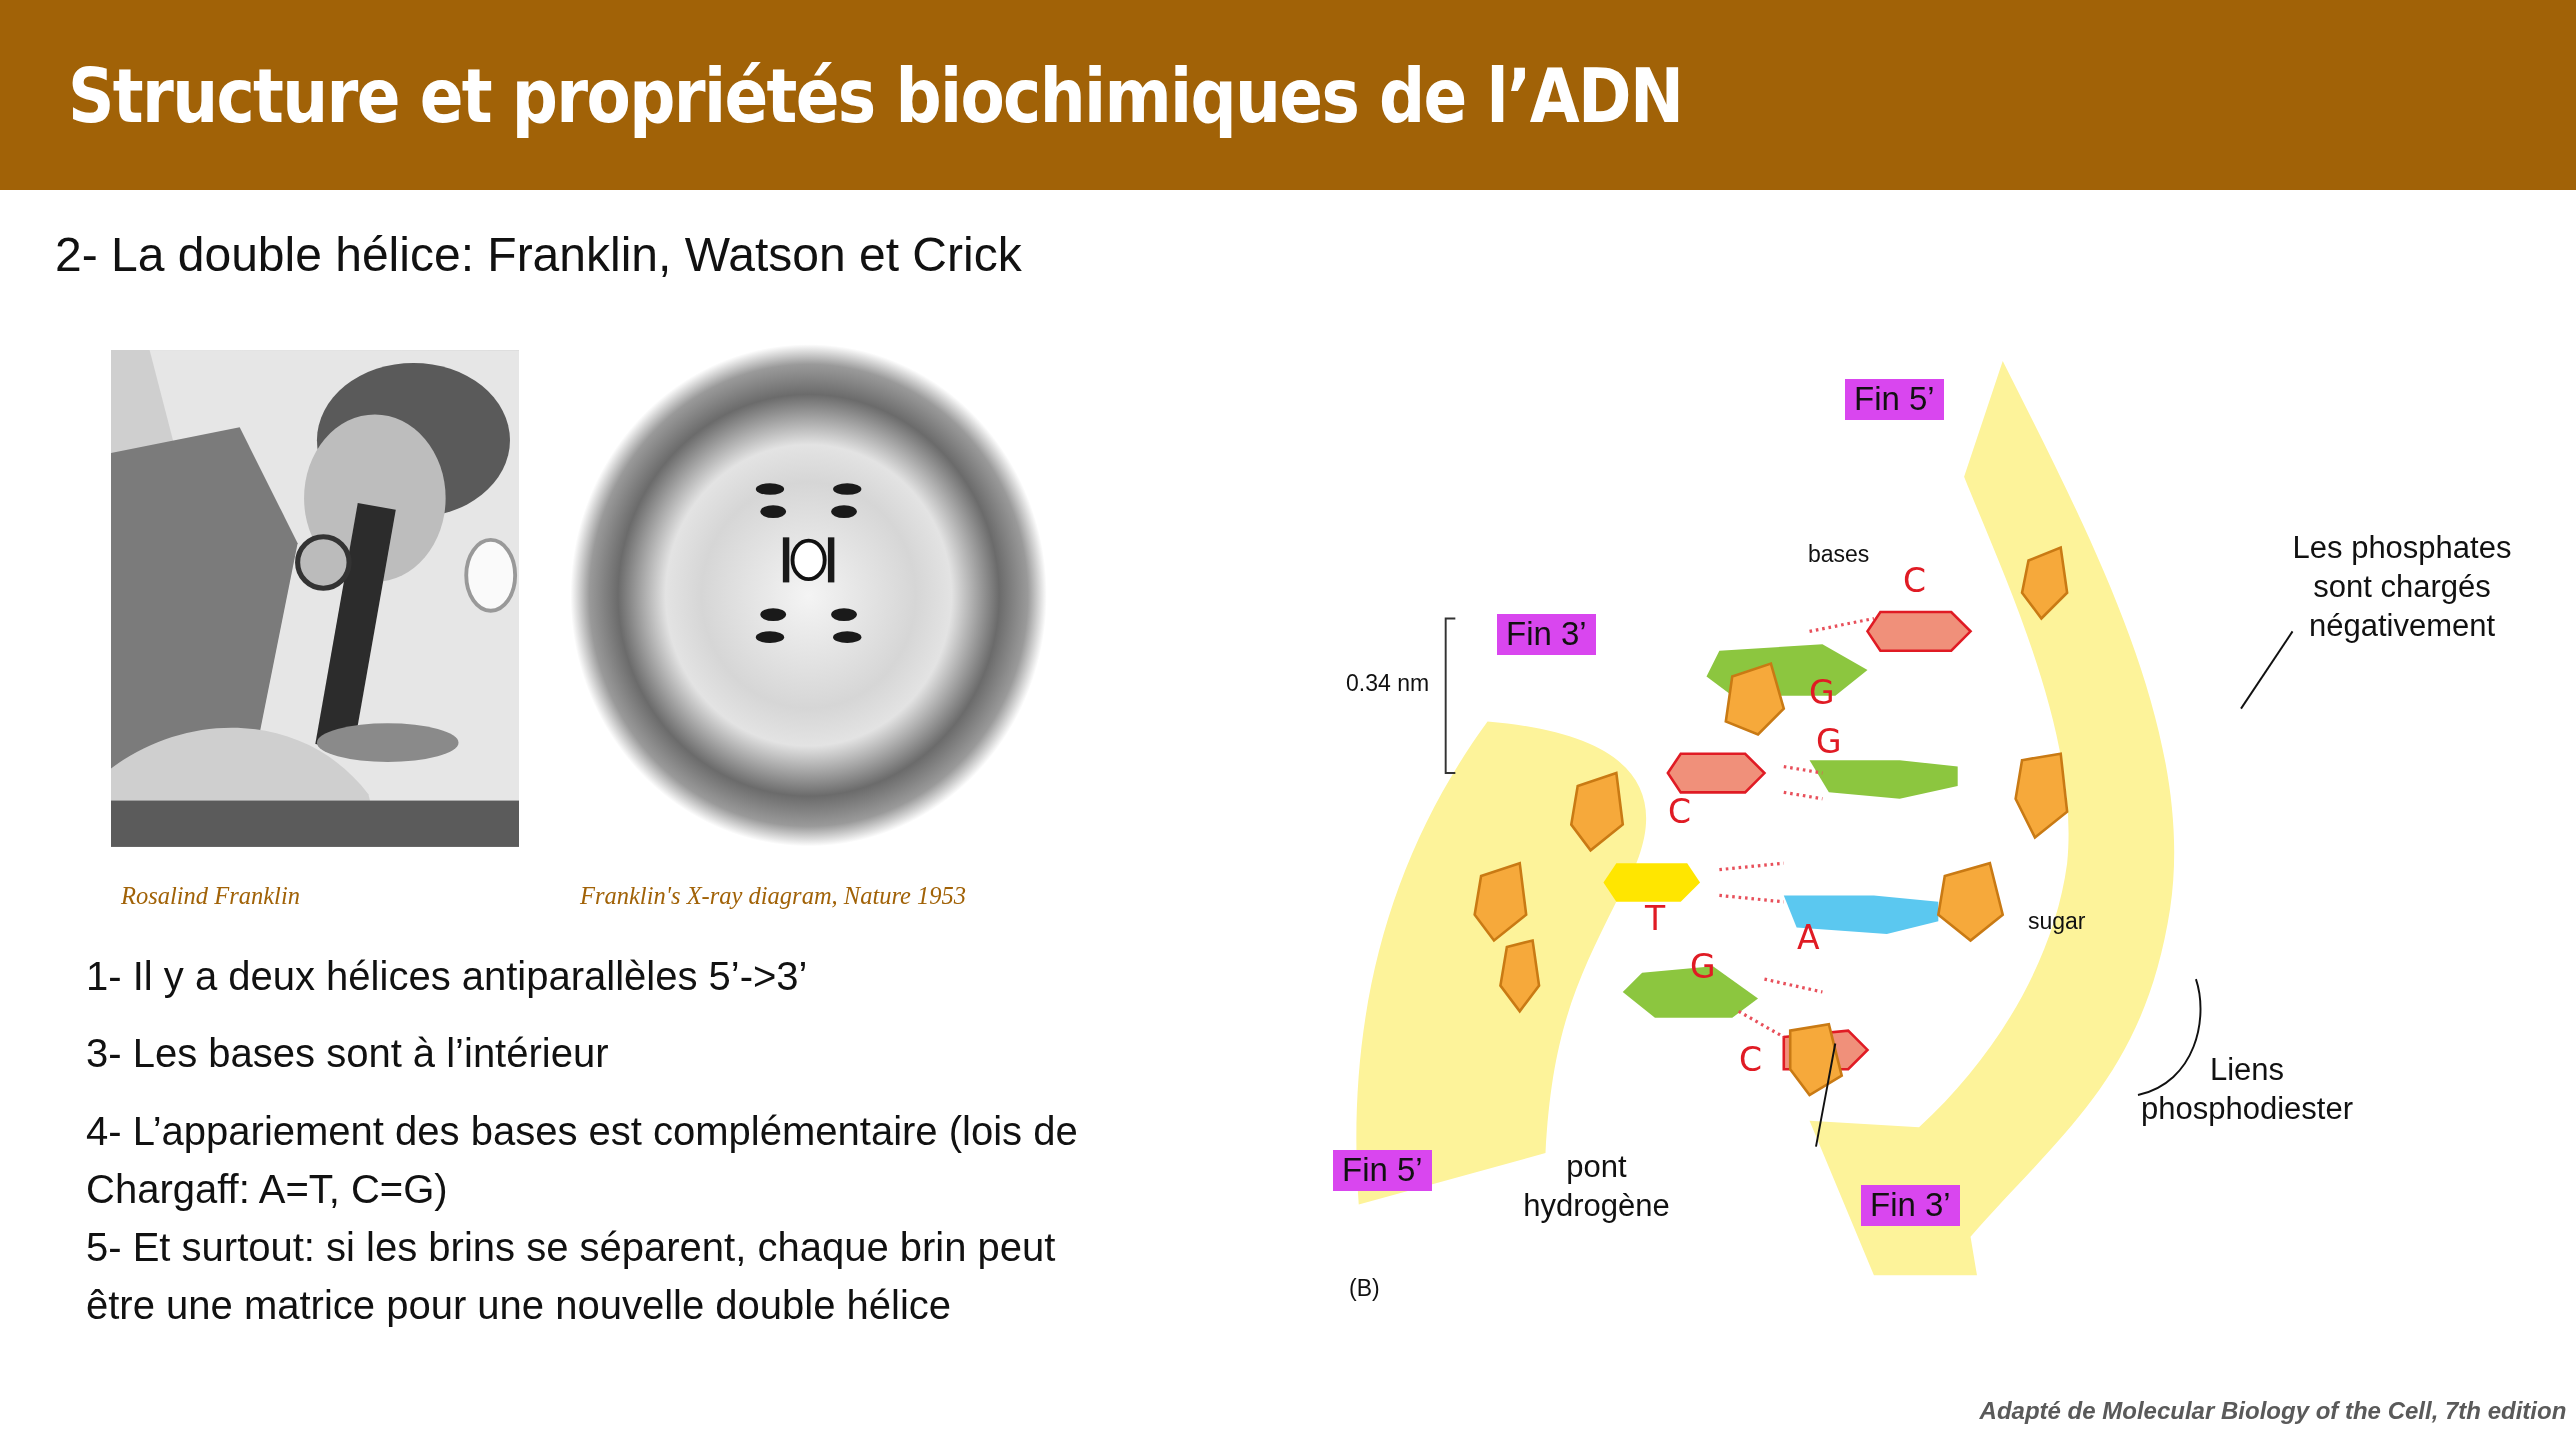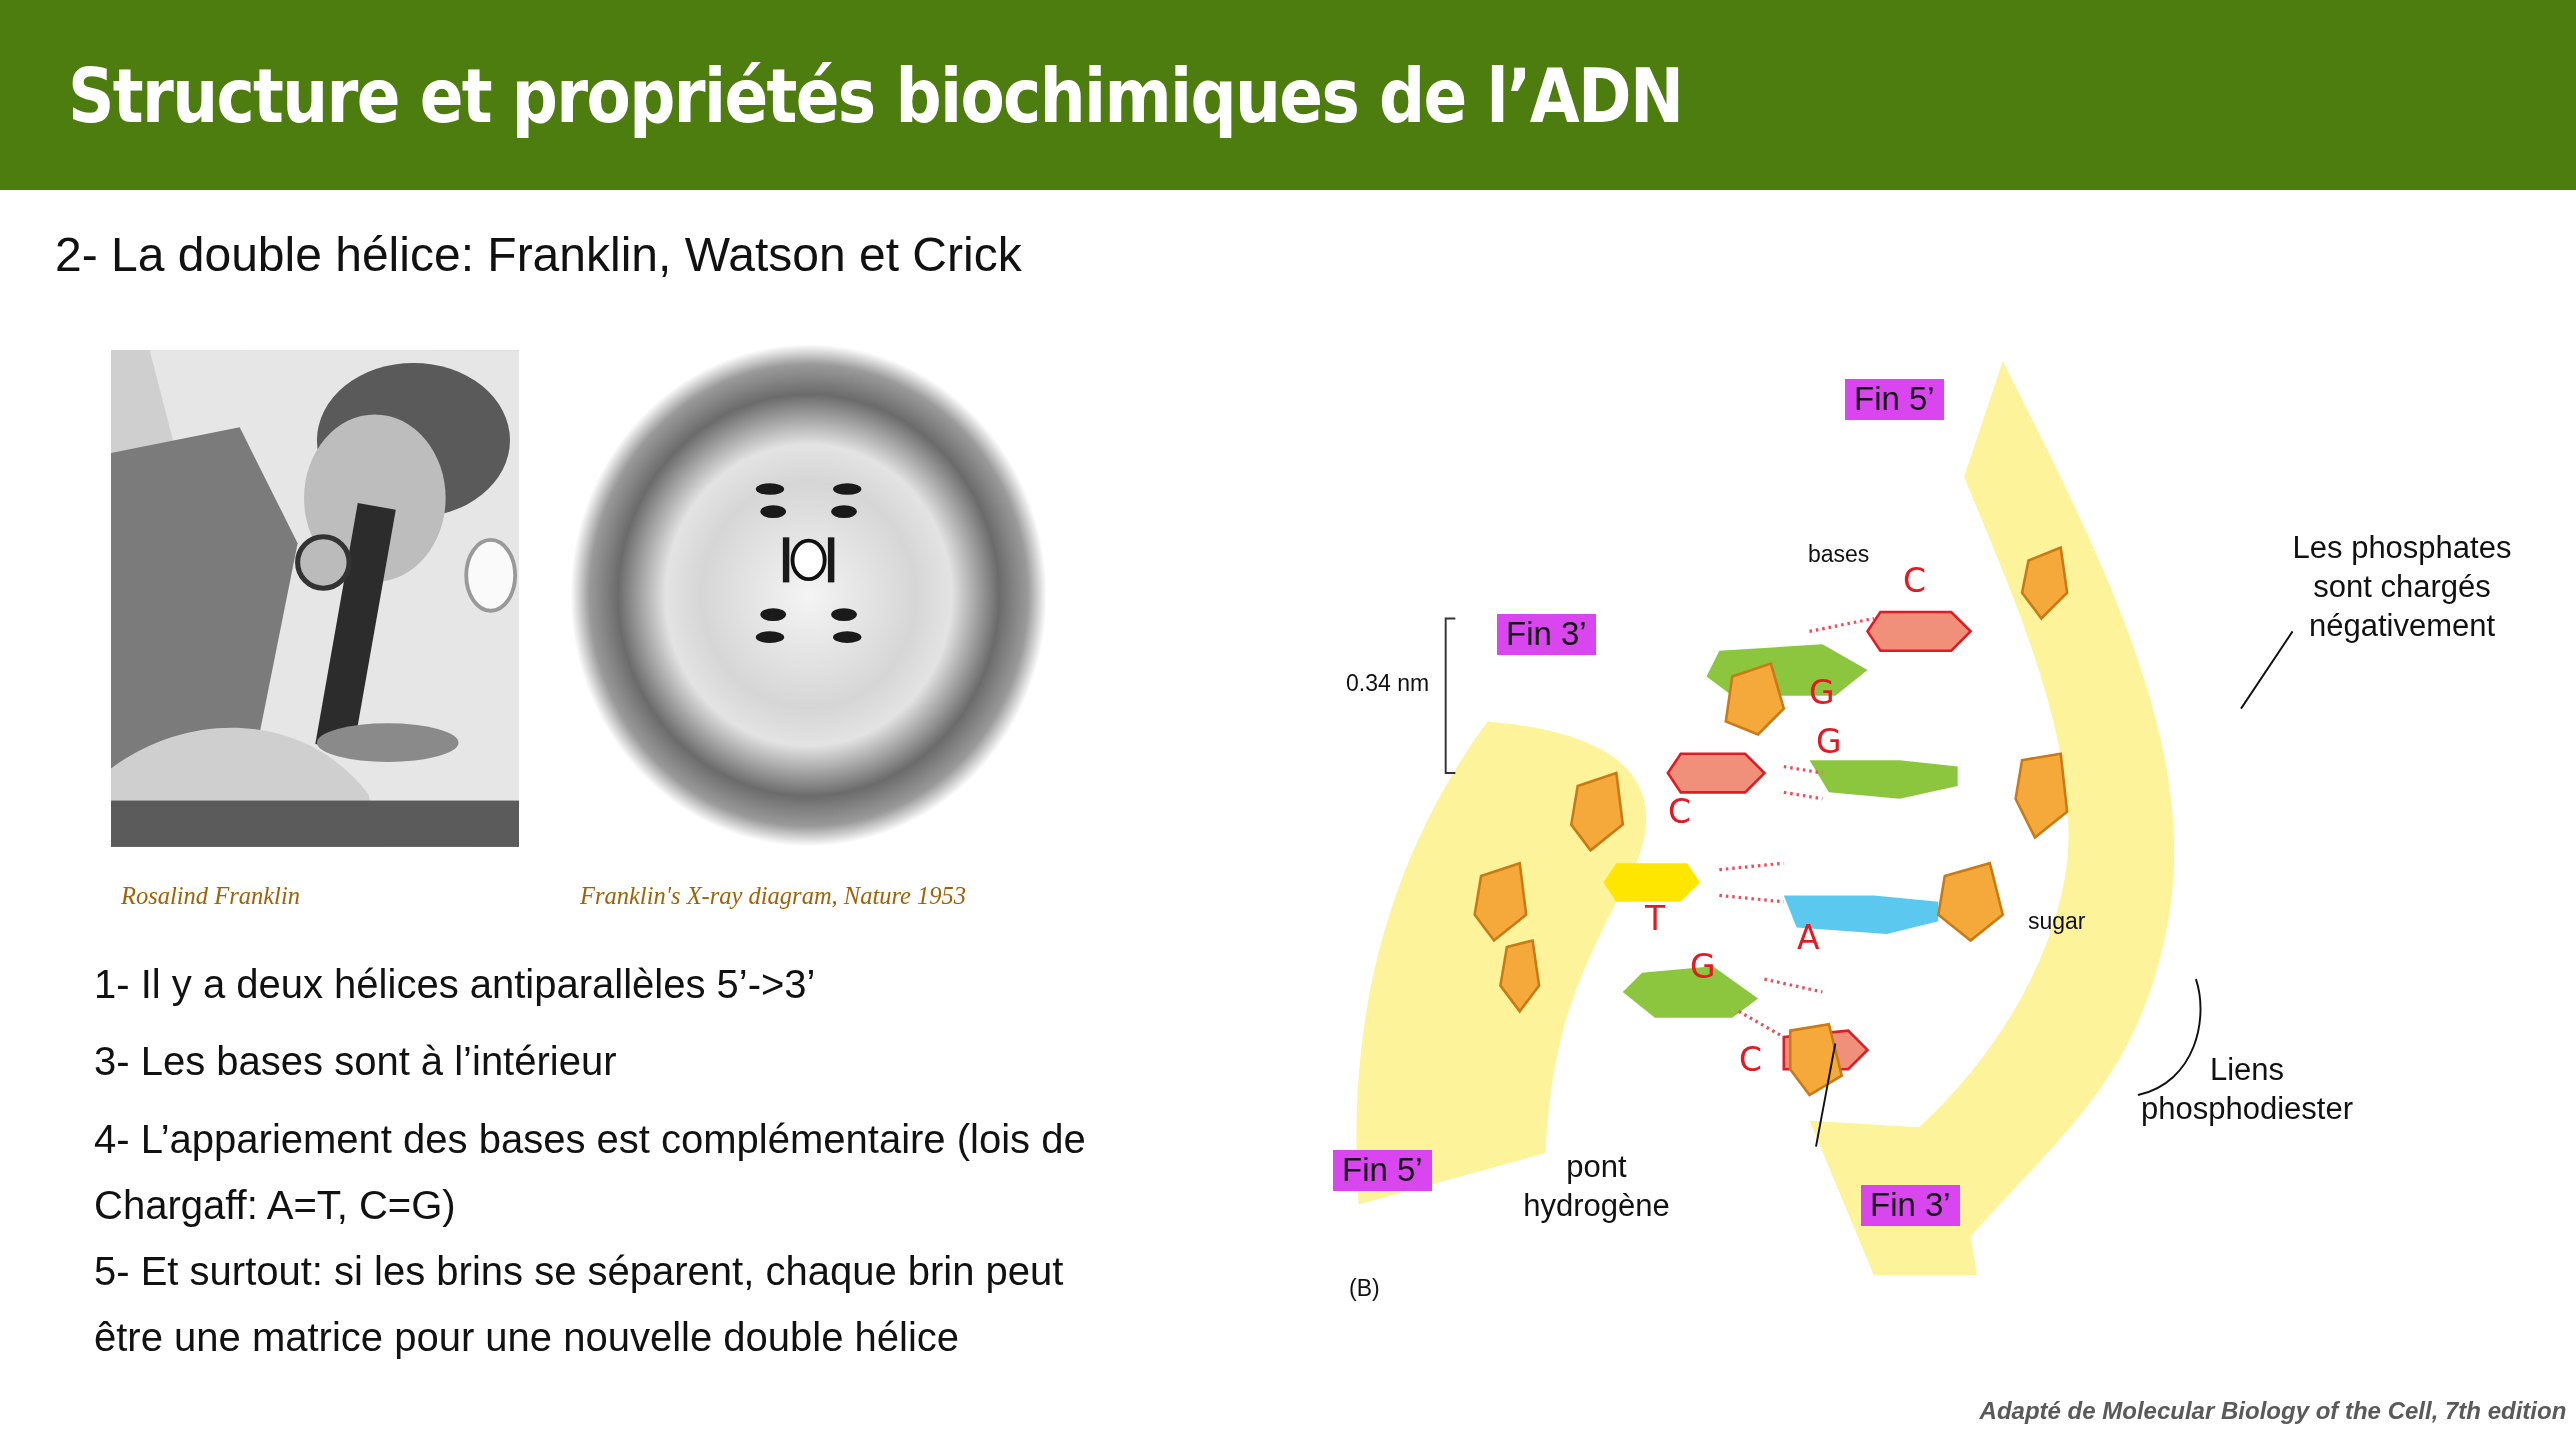--- a/index.html
+++ b/index.html
@@ -1,24 +1,24 @@
 <!DOCTYPE html>
 <html style="font-size:10.3px"><head>
 <meta charset="utf-8">
 <style>
   html, body { margin: 0; padding: 0; }
   body { width: 2576px; height: 1449px; position: relative; background: #ffffff; overflow: hidden; font-family: "Liberation Sans", sans-serif; }
-  .header { position: absolute; left: 0; top: 0; width: 2576px; height: 190px; background: #4d7c0f; }
+  .header { position: absolute; left: 0; top: 0; width: 2576px; height: 190px; background: #a16207; }
   .title { position: absolute; left: 68px; top: 52px; font-size: 75px; font-weight: bold; color: #ffffff; letter-spacing: -1.9px; font-family: "DejaVu Sans", sans-serif; transform: scaleX(0.86); transform-origin: left center; white-space: nowrap; }
   .subtitle { position: absolute; left: 55px; top: 227px; font-size: 48px; color: #111; white-space: nowrap; }
   .photo { position: absolute; left: 111px; top: 350px; width: 408px; height: 497px; background: linear-gradient(135deg, #d9d9d9 0%, #bfbfbf 30%, #6f6f6f 55%, #a5a5a5 75%, #3c3c3c 100%); overflow: hidden; }
   .xray { position: absolute; left: 551px; top: 341px; width: 512px; height: 515px; background: #fff; }
   .caption { position: absolute; top: 882px; font-family: "Liberation Serif", serif; font-style: italic; font-size: 24.5px; color: #a16207; white-space: nowrap; }
   .bullets { position: absolute; left: 86px; top: 947px; width: 1179px; font-size: 40px; color: #111; }
-  .bullet { margin: 8px; line-height: 58px; }
+  .bullet { margin: 0; line-height: 58px; }
   .b-gap { margin-bottom: 19.3px; }
   .diagram { position: absolute; left: 1320px; top: 348px; width: 1256px; height: 966px; }
   .label-box { position: absolute; background: #d946ef; font-size: 33px; color: #111; padding: 1.3px 9px; white-space: nowrap; }
   .dlabel { position: absolute; font-size: 31px; color: #111; text-align: center; white-space: nowrap; line-height: 39px; }
   .small { position: absolute; font-size: 23px; color: #111; white-space: nowrap; }
   .base-letter { position: absolute; font-size: 33px; color: #e01b24; font-family: "DejaVu Sans", sans-serif; }
   .footer { position: absolute; right: 9.7px; top: 1397px; font-size: 24px; font-weight: bold; font-style: italic; color: #5a5a5a; white-space: nowrap; }
 </style>
 </head>
 <body>

